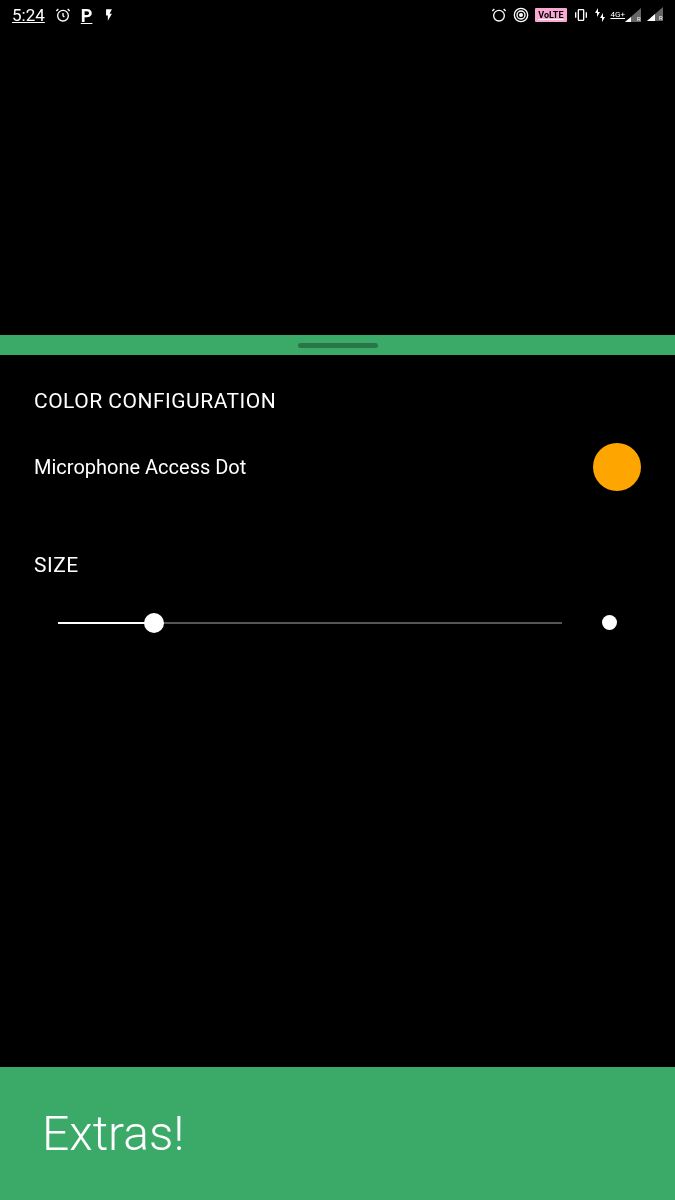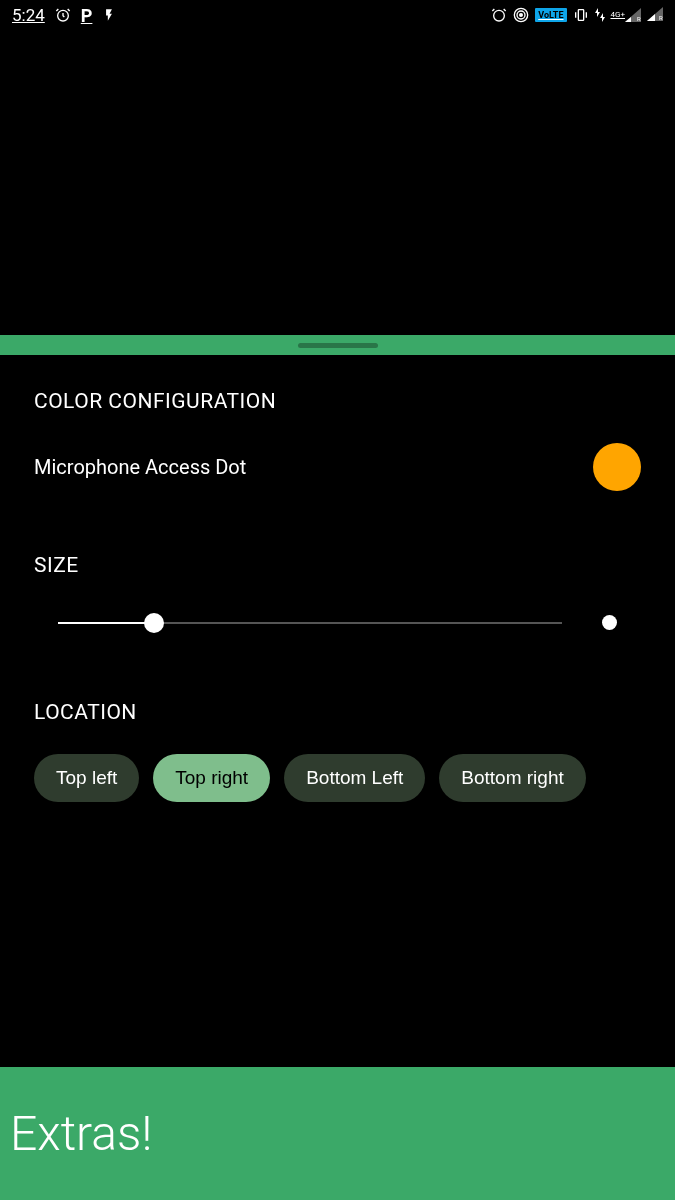--- a/index.html
+++ b/index.html
@@ -45,21 +45,21 @@
       font-weight: 400;
     }
     
     .status-icon {
       display: inline-flex;
       align-items: center;
       justify-content: center;
     }
     
     .volte-badge {
-      background: #0ea5e9;
+      background: #f9a8d4;
       color: #000;
       font-size: 9px;
       font-weight: bold;
       padding: 2px 3px;
       border-radius: 1px;
     }
     
     .signal-text {
       font-size: 8px;
       position: relative;
@@ -198,21 +198,21 @@
     
     .extras-banner {
       position: absolute;
       bottom: 0;
       left: 0;
       right: 0;
       height: 133px;
       background: #3ba968;
       display: flex;
       align-items: center;
-      padding: 0 10px;
+      padding: 0 42px;
     }
     
     .extras-text {
       font-size: 48px;
       font-weight: 300;
       color: #fff;
     }
   </style>
 </head>
 <body>
@@ -300,28 +300,18 @@
 
     <div class="slider-container">
       <div class="slider-track">
         <div class="slider-fill"></div>
         <div class="slider-thumb"></div>
       </div>
       <div class="slider-end-dot"></div>
     </div>
   </div>
 
-  <div class="location-section">
-    <div class="section-header">LOCATION</div>
-
-    <div class="chip-container">
-      <button class="chip">Top left</button>
-      <button class="chip selected">Top right</button>
-      <button class="chip">Bottom Left</button>
-      <button class="chip">Bottom right</button>
-    </div>
-  </div>
 
 </div>
 
 <div class="extras-banner">
   <span class="extras-text">Extras!</span>
 </div>
 
 </body></html>

